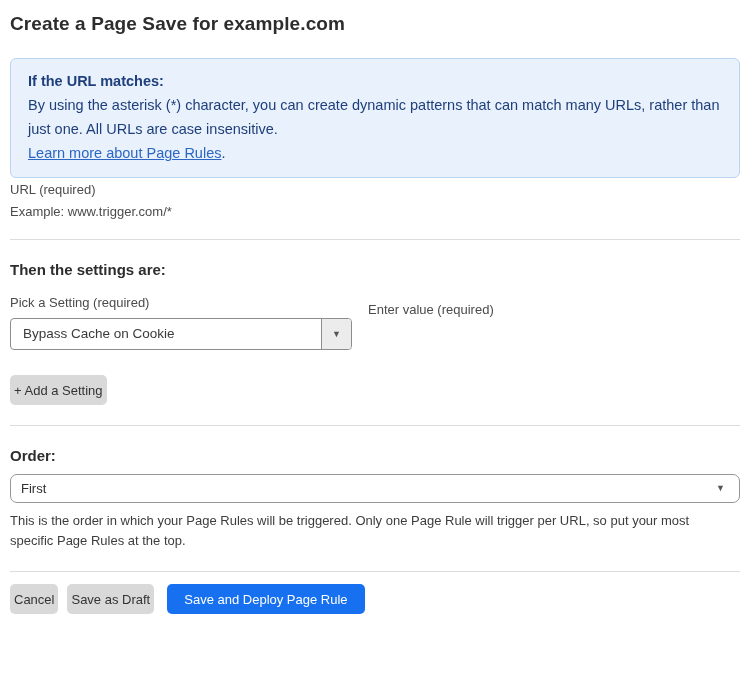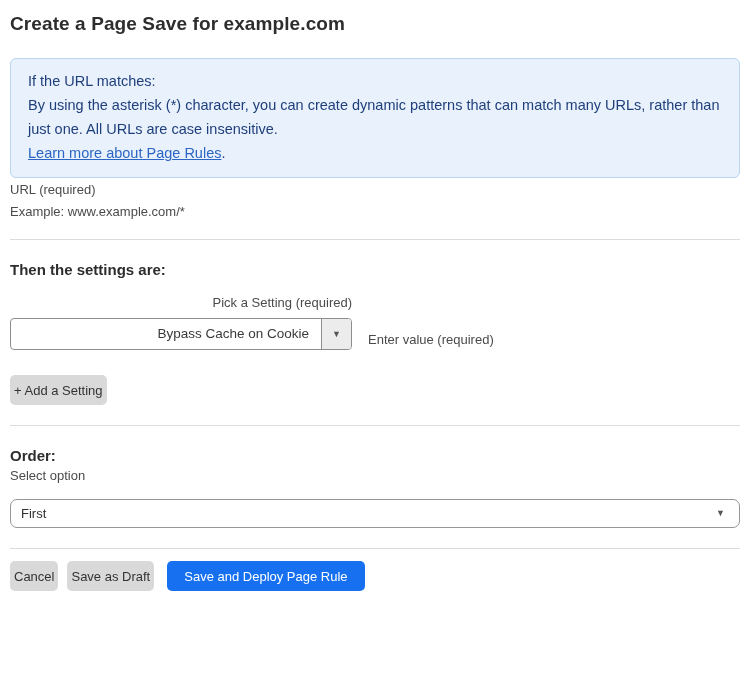--- a/index.html
+++ b/index.html
@@ -24,21 +24,21 @@
   .info-box {
     margin-top: 23px;
     background: #e8f1fc;
     border: 1px solid #b9d5f1;
     border-radius: 6px;
     padding: 10px 17px 12px 17px;
     font-size: 14.5px;
     line-height: 24px;
     color: #1f3f7b;
   }
-  .info-heading { font-weight: normal; }
+  .info-heading { font-weight: bold; }
   .info-body { max-width: 700px; }
   .info-link {
     color: #2b66c4;
     text-decoration: underline;
     cursor: pointer;
     text-align: right;
   }
   .info-link-suffix { color: #1f3f7b; }
 
   .field-label {
@@ -77,22 +77,22 @@
 
   h2.section-heading {
     margin-top: 21px;
     font-size: 15px;
     font-weight: bold;
     color: #2d2d2d;
   }
 
   
   .settings-row { display: flex; margin-top: 17px; }
-  .settings-col-1 { width: 342px; text-align: right; }
-  .settings-col-2 { margin-left: 16px; padding-top: 7px; margin-top: 30px; }
+  .settings-col-1 { width: 342px; }
+  .settings-col-2 { margin-left: 16px; padding-top: 7px; }
   .settings-row .field-label { margin-top: 0; }
 
   .custom-select {
     margin-top: 8px;
     width: 342px;
     height: 32px;
     border: 1px solid #8d8d8d;
     border-radius: 4px;
     background: #fff;
     display: flex;
@@ -127,21 +127,21 @@
     padding: 0 4px;
     font-size: 13px;
     color: #333;
     font-family: "Liberation Sans", "DejaVu Sans", sans-serif;
     cursor: pointer;
   }
   .add-setting-btn { margin-top: 25px; }
 
   
   .order-select {
-    margin-top: 16px;
+    margin-top: 10px;
     width: 100%;
     height: 29px;
     border: 1px solid #979797;
     border-radius: 7px;
     background: #fff;
     display: flex;
     align-items: center;
     justify-content: space-between;
     padding: 0 14px 0 10px;
     font-size: 13px;
@@ -183,21 +183,21 @@
 
   <h1 class="page-title">Create a Page Save for example.com</h1>
 
   <div class="info-box">
     <div class="info-heading">If the URL matches:</div>
     <div class="info-body">By using the asterisk (*) character, you can create dynamic patterns that can match many URLs, rather than just one. All URLs are case insensitive.</div>
     <div class="info-link-row"><a class="info-link" href="#">Learn more about Page Rules</a><span class="info-link-suffix">.</span></div>
   </div>
 
   <label class="field-label">URL (required)</label>
-  <div class="helper-text">Example: www.example.com/*</div>
+  <div class="helper-text">Example: www.trigger.com/*</div>
 
   <hr class="divider">
 
   <h2 class="section-heading">Then the settings are:</h2>
 
   <div class="settings-row">
     <div class="settings-col-1">
       <label class="field-label">Pick a Setting (required)</label>
       <div class="custom-select">
         <span class="select-text">Bypass Cache on Cookie</span>
@@ -210,25 +210,25 @@
       <label class="field-label">Enter value (required)</label>
     </div>
   </div>
 
   <button class="gray-btn add-setting-btn">+ Add a Setting</button>
 
   <hr class="divider">
 
   <h2 class="section-heading">Order:</h2>
 
-  <label class="field-label">Select option</label>
   <div class="order-select">
     <span>First</span>
     <span class="arrow-glyph">▼</span>
   </div>
+  <p class="order-helper">This is the order in which your Page Rules will be triggered. Only one Page Rule will trigger per URL, so put your most specific Page Rules at the top.</p>
 
   <hr class="divider">
 
   <div class="actions">
     <button class="gray-btn">Cancel</button>
     <button class="gray-btn">Save as Draft</button>
     <button class="blue-btn">Save and Deploy Page Rule</button>
   </div>
 
 </div>

